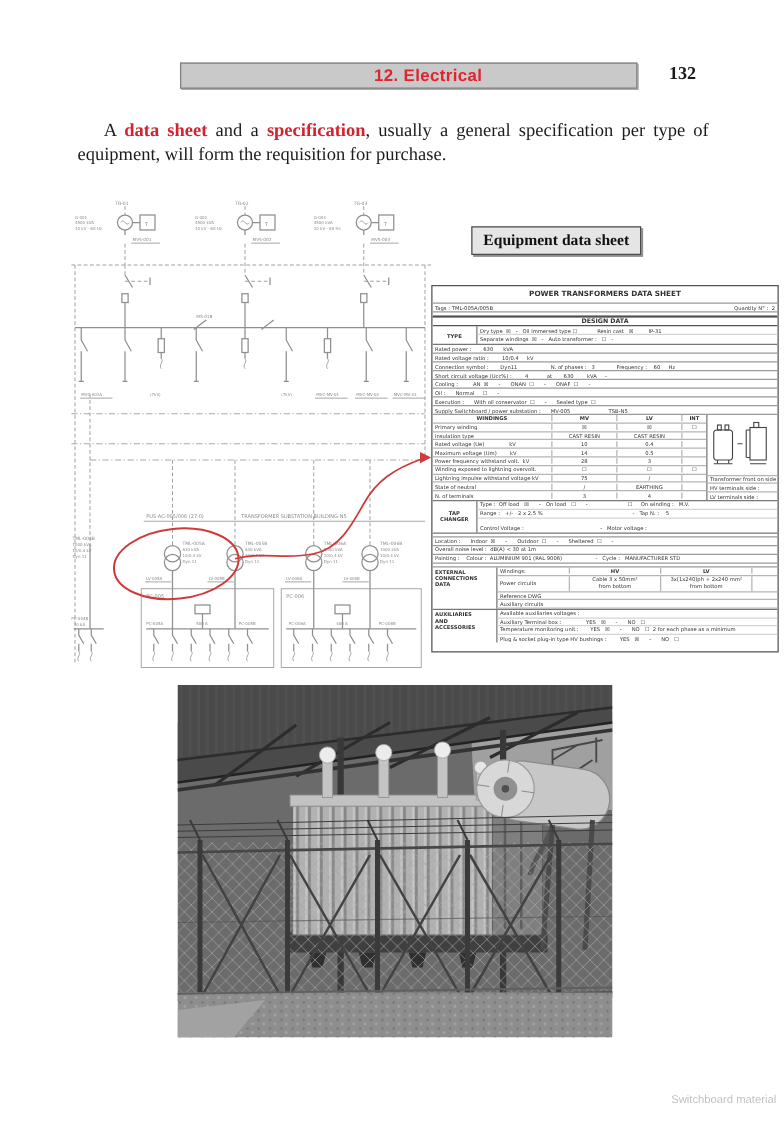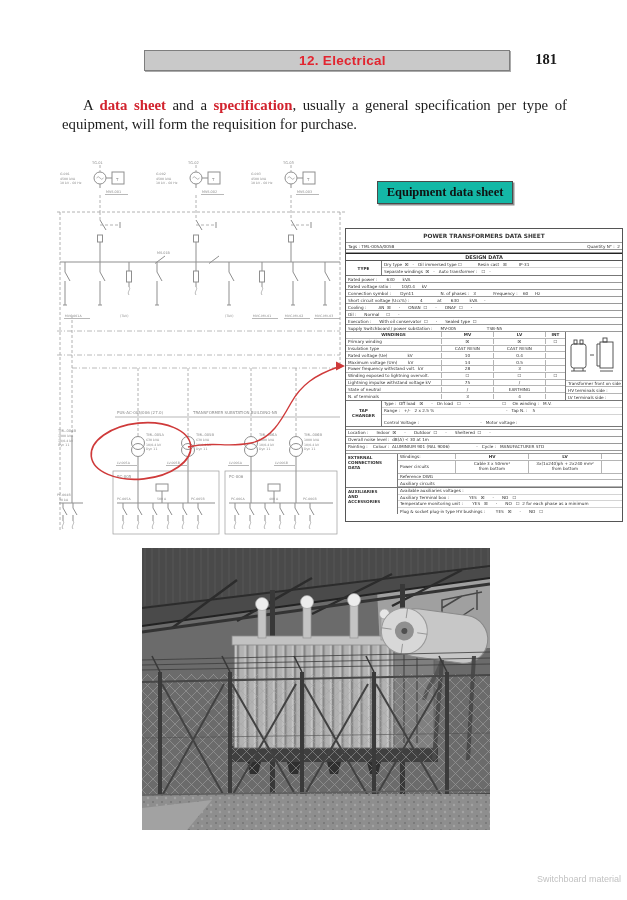--- a/index.html
+++ b/index.html
@@ -10,21 +10,21 @@
     border:1px solid #7e7e7e;box-shadow:1px 1px 0 #aaaaaa;display:flex;align-items:center;justify-content:center;box-sizing:border-box;}
   .chapter-bar span{font-family:"Liberation Sans",sans-serif;font-weight:bold;font-size:13.5px;color:#e2242f;letter-spacing:.3px;margin-left:31px;}
   .page-num{position:absolute;left:523px;top:51px;width:46px;text-align:center;font-weight:bold;font-size:14.5px;color:#1a1a1a;}
 
   
   .intro{position:absolute;left:62px;top:96px;width:505px;margin:0;font-size:14.8px;line-height:19px;color:#1c1c1c;
     text-align:justify;text-indent:21px;}
   .intro .rb{color:#d2232e;font-weight:bold;}
 
   
-  .eq-label{position:absolute;left:377px;top:181px;width:136px;height:23px;background:#14b8a6;border:1px solid #4a4a4a;
+  .eq-label{position:absolute;left:377px;top:181px;width:136px;height:23px;background:#e5e5e5;border:1px solid #4a4a4a;
     box-shadow:1.5px 1.5px 0 #8f8f8f;display:flex;align-items:center;justify-content:center;box-sizing:border-box;}
   .eq-label span{font-weight:bold;font-size:12.5px;color:#111;}
 
   .diagram{position:absolute;left:57px;top:155px;}
   .photo{position:absolute;left:142px;top:548px;}
   .copyright{position:absolute;right:6px;top:874px;font-family:"Liberation Sans",sans-serif;font-size:9px;color:#c2c2c2;}
 
   
   .ds{position:absolute;left:345px;top:228px;width:278px;height:294px;border:1px solid #555;background:#fff;
     font-family:"DejaVu Sans",sans-serif;font-size:4.2px;color:#333;box-sizing:border-box;overflow:hidden;}
@@ -82,21 +82,21 @@
   .red{stroke:#cf3a3a;fill:none;}
 </style>
 </head>
 <body>
 
 <div class="page">
 
   <div class="chapter-bar">
     <span>12. Electrical</span>
   </div>
-  <div class="page-num">181</div>
+  <div class="page-num">132</div>
 
   <p class="intro"><span>A </span><span class="rb">data sheet</span><span> and a </span><span class="rb">specification</span><span>, usually a general specification per type of equipment, will form the requisition for purchase.</span></p>
 
   <svg class="diagram" width="288" height="380" viewBox="0 0 288 380">
 
     <g>
       <text class="dtext t36" x="35" y="9">TG-01</text>
       <line class="dl" x1="43" y1="10" x2="43" y2="17"></line>
       <text class="dtext t32" x="3" y="20">G-001</text>
       <text class="dtext t32" x="3" y="24.5">4500 kVA</text>

